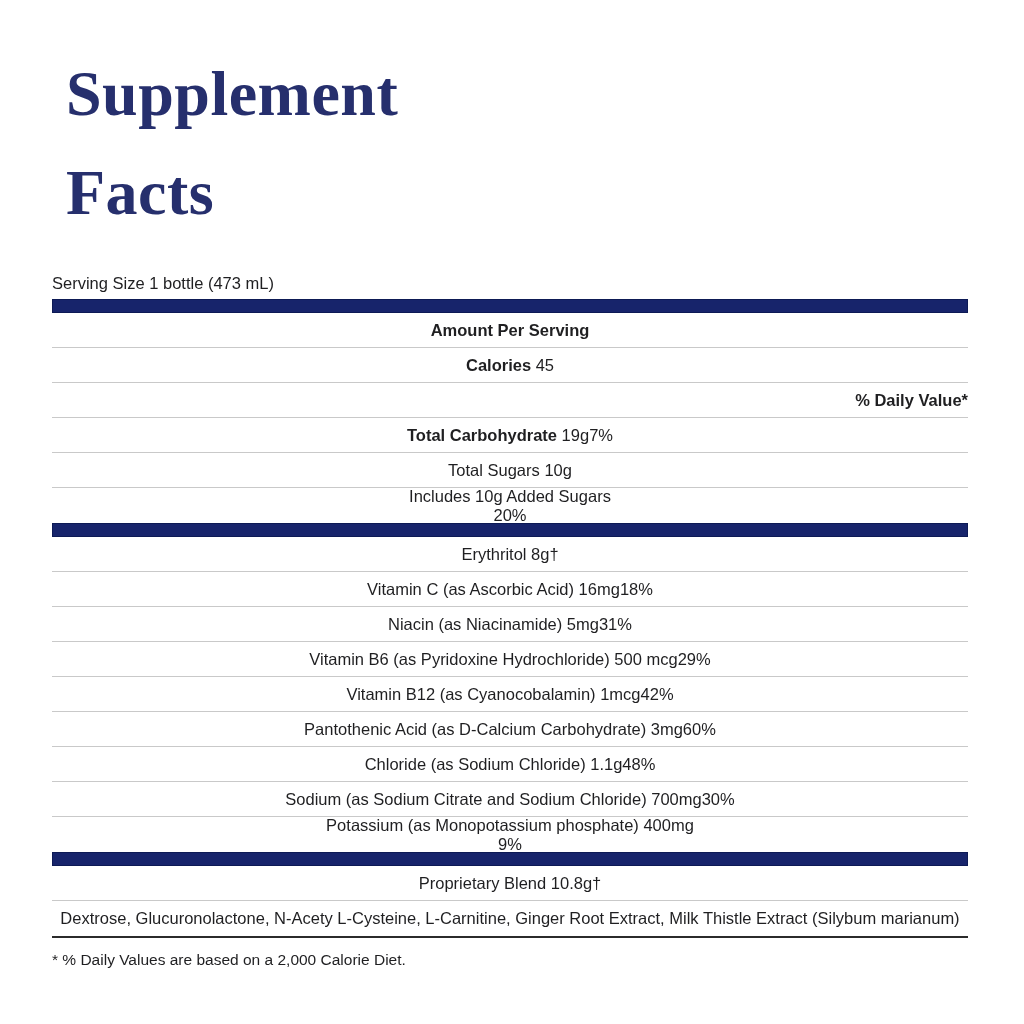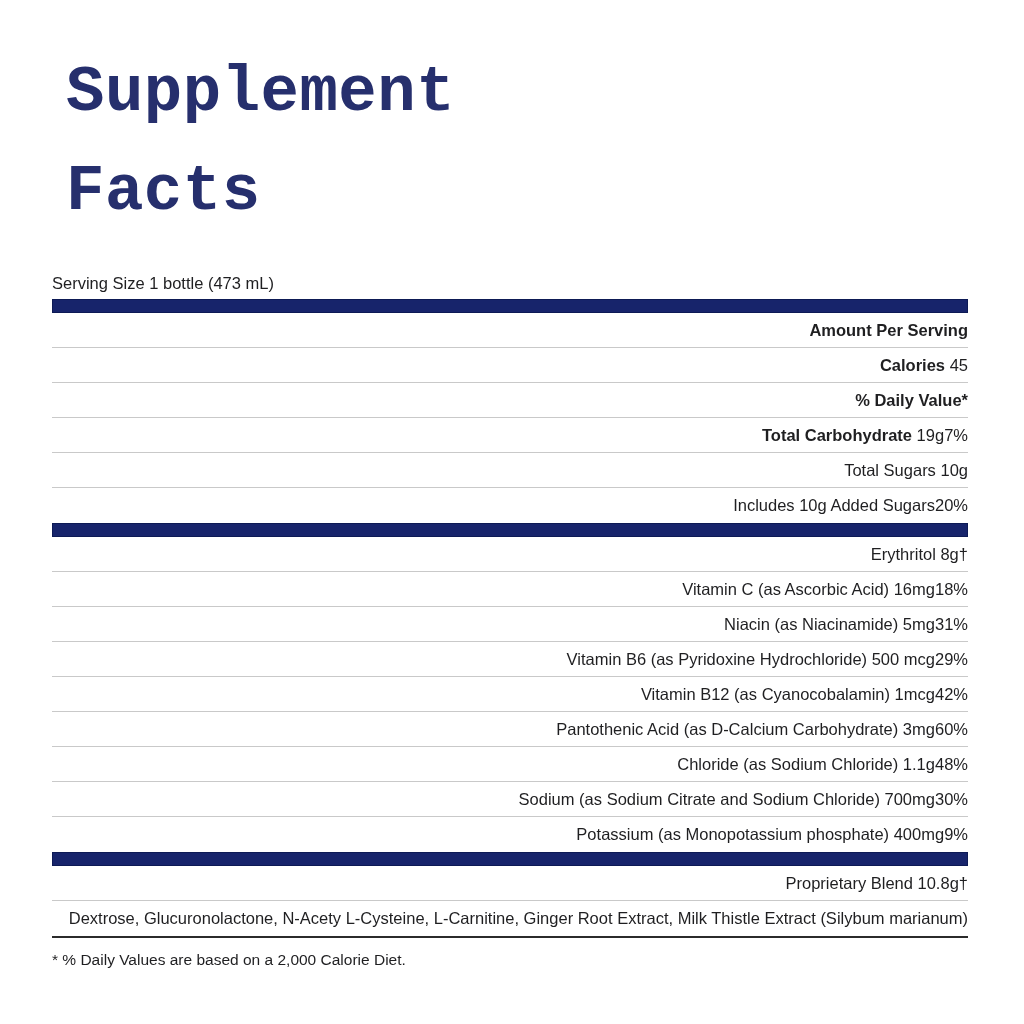--- a/index.html
+++ b/index.html
@@ -16,21 +16,21 @@
     color:var(--ink);
   }
   .sheet{
     width:1024px;height:1024px;
     padding:0 56px 0 52px;
     background:#fff;
     overflow:hidden;
   }
   .label-title{
     margin:44px 0 0 14px;
-    font-family:Liberation Mono, monospace;
+    font-family:Liberation Serif, serif;
     font-weight:bold;
     font-size:64px;
     line-height:99px;
     letter-spacing:0.5px;
     color:var(--title-navy);
   }
   .serving-row{
     margin-top:25px;
     height:32px;
     display:flex;
@@ -39,30 +39,30 @@
   }
   .thick-bar{
     height:14px;
     width:100%;
     background:var(--navy);
     border:1px solid #0d1a55;
   }
   .row{
     height:35px;
     display:flex;
-    justify-content:flex-end;
+    justify-content:center;
     align-items:center;
     border-bottom:1.5px solid var(--hairline);
     font-size:16.5px;
   }
-  .row.no-line{border-bottom:none;}
+  .row.no-line{border-bottom:none;flex-direction:column;}
   .row .left{white-space:pre-wrap;}
   .row .bold{font-weight:bold;}
   .row .right{text-align:right;white-space:nowrap;}
-  .dv-header{font-weight:bold;}
+  .dv-header{justify-content:flex-end;font-weight:bold;}
   .dark-divider{
     height:0;
     border-bottom:2.5px solid var(--darkline);
     width:100%;
   }
   .footnote{
     height:31px;
     display:flex;
     align-items:flex-end;
     font-size:15.5px;

